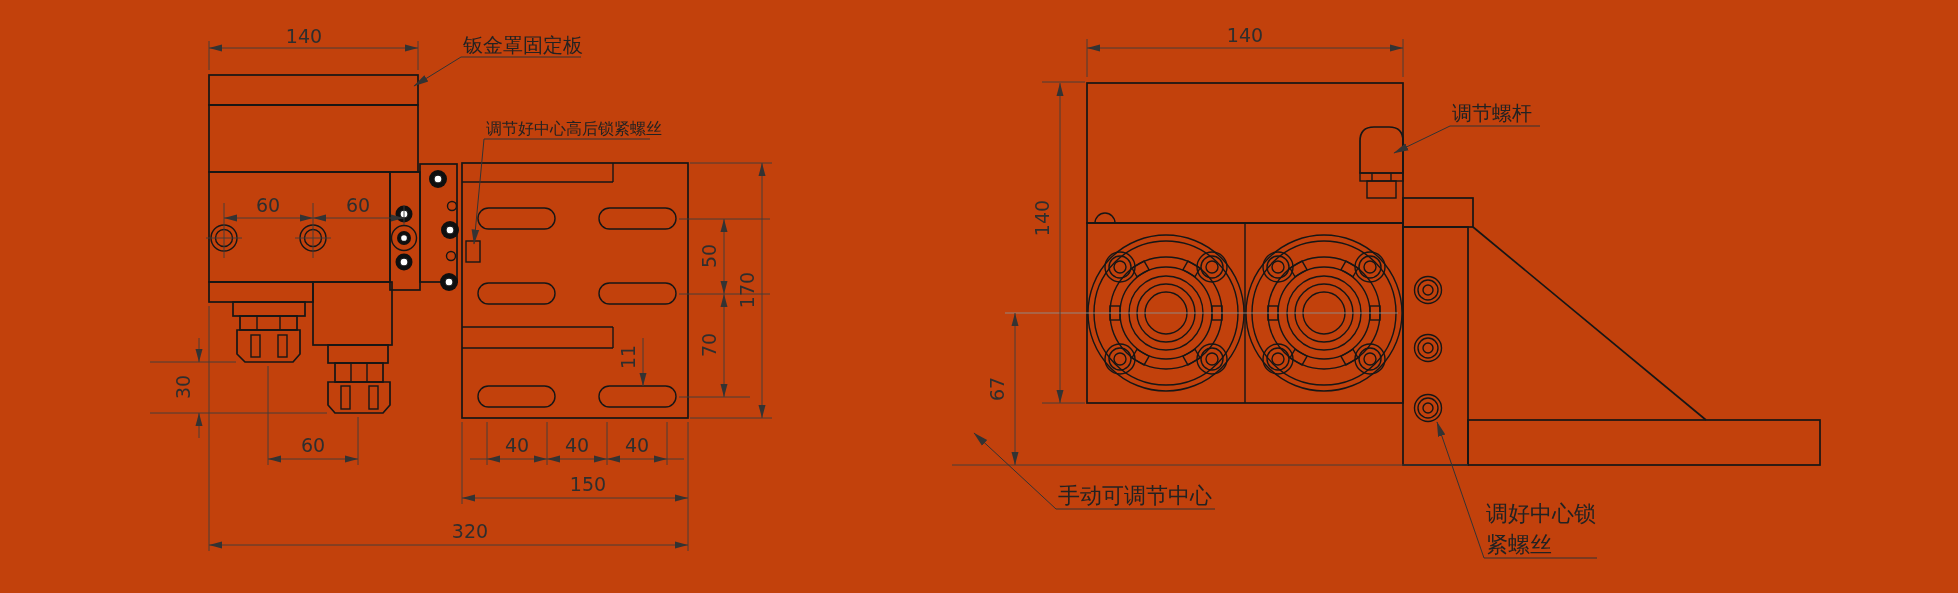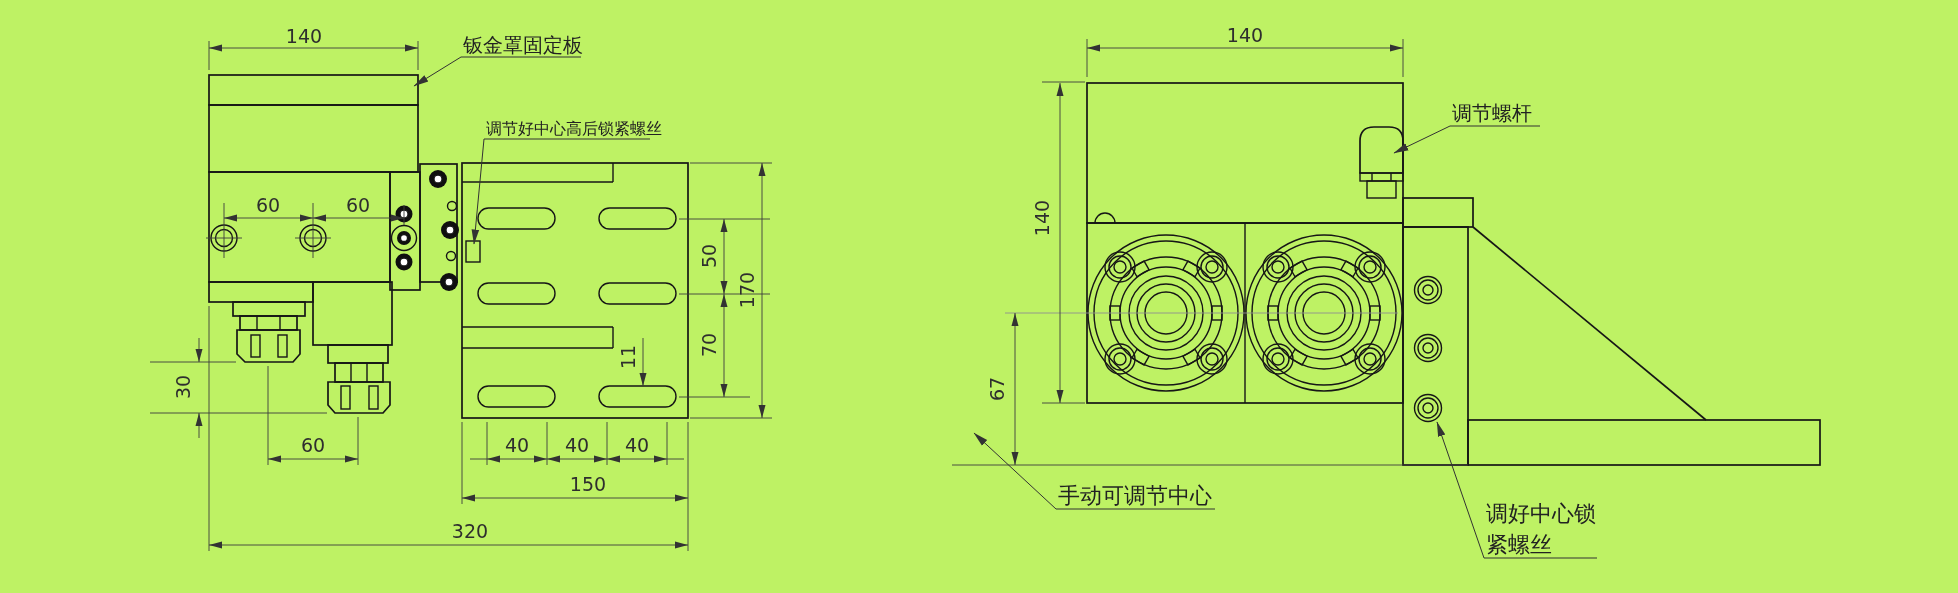--- a/index.html
+++ b/index.html
@@ -1,16 +1,16 @@
 <!DOCTYPE html>
 <html><head>
 <meta charset="utf-8">
 <style>
   html,body{margin:0;padding:0;background:#ffffff;}
-  .stage{position:relative;width:1958px;height:593px;background:#bef264;overflow:hidden;}
+  .stage{position:relative;width:1958px;height:593px;background:#c2410c;overflow:hidden;}
   svg{display:block;}
   .obj{fill:none;stroke:#161616;stroke-width:1.7;stroke-linejoin:miter;}
   .obj2{fill:none;stroke:#161616;stroke-width:1.4;}
   .blk{fill:#0f0f0f;stroke:none;}
   .wht{fill:#ffffff;stroke:#161616;stroke-width:1.3;}
   .thin{fill:none;stroke:#3d3d3d;stroke-width:0.9;}
   .cl{fill:none;stroke:#8f8f8f;stroke-width:0.9;}
   .arr{fill:#333333;stroke:none;}
   .ldr{fill:none;stroke:#333333;stroke-width:1;}
   text{fill:#2e2e2e;}

